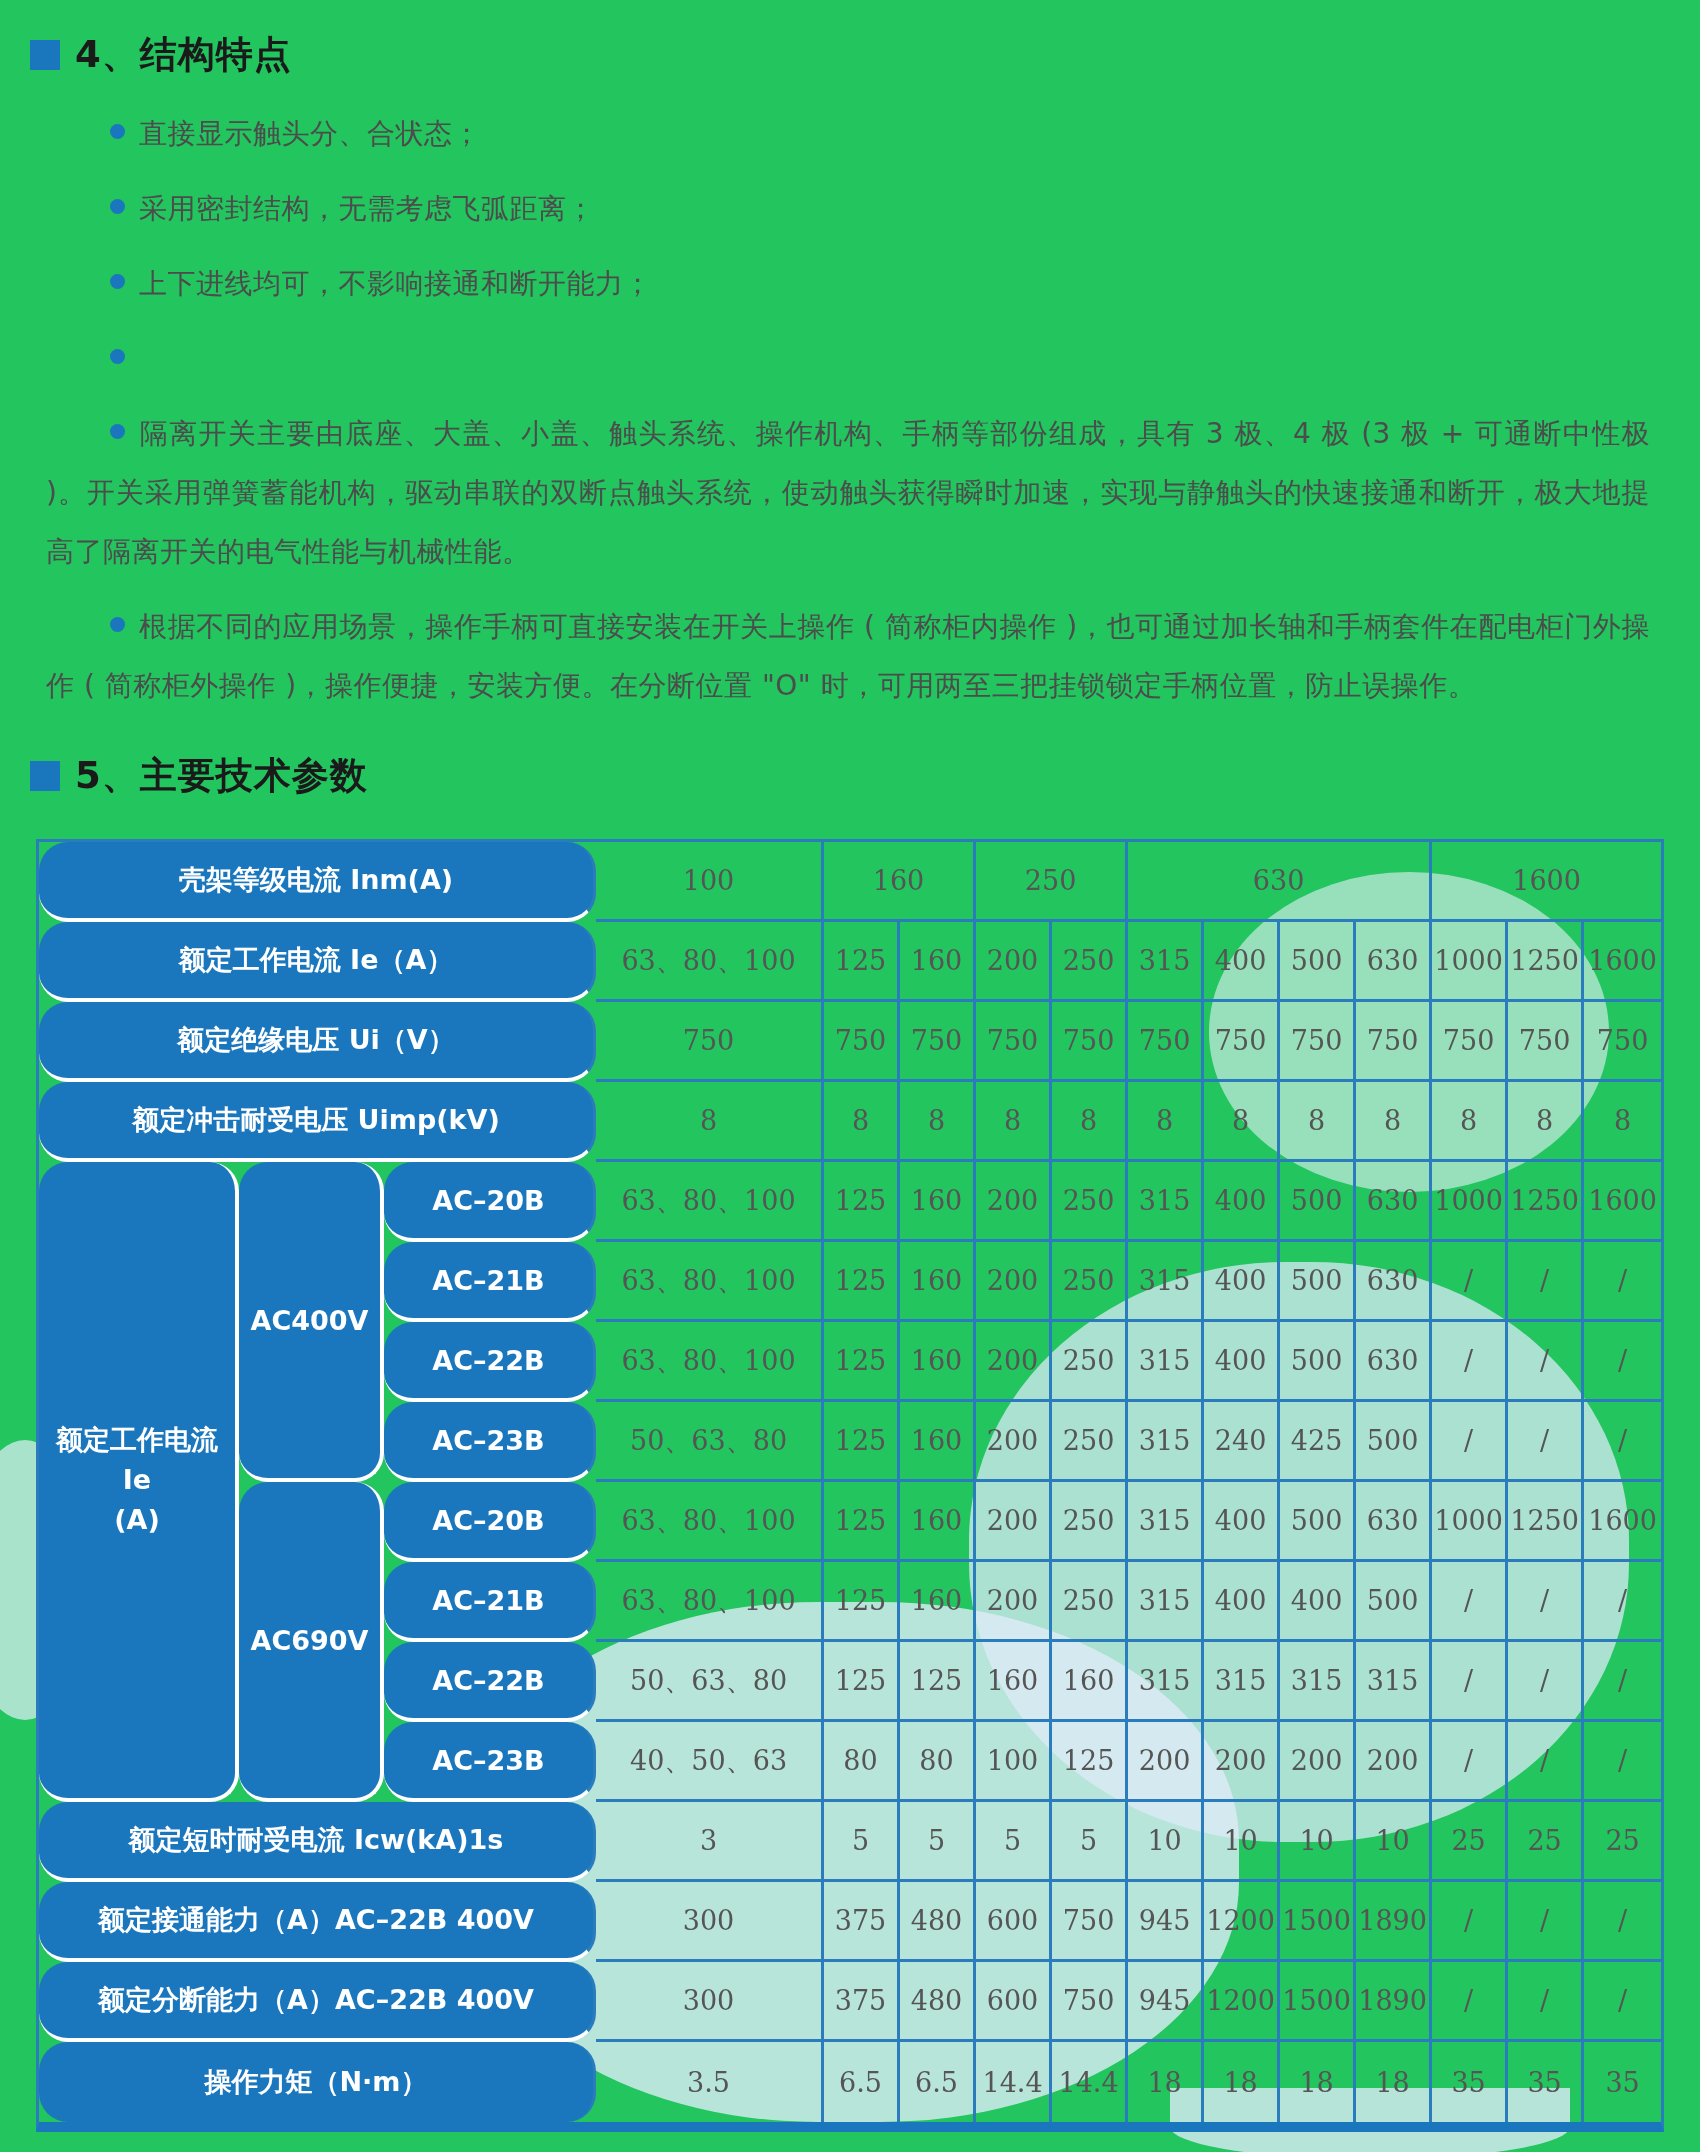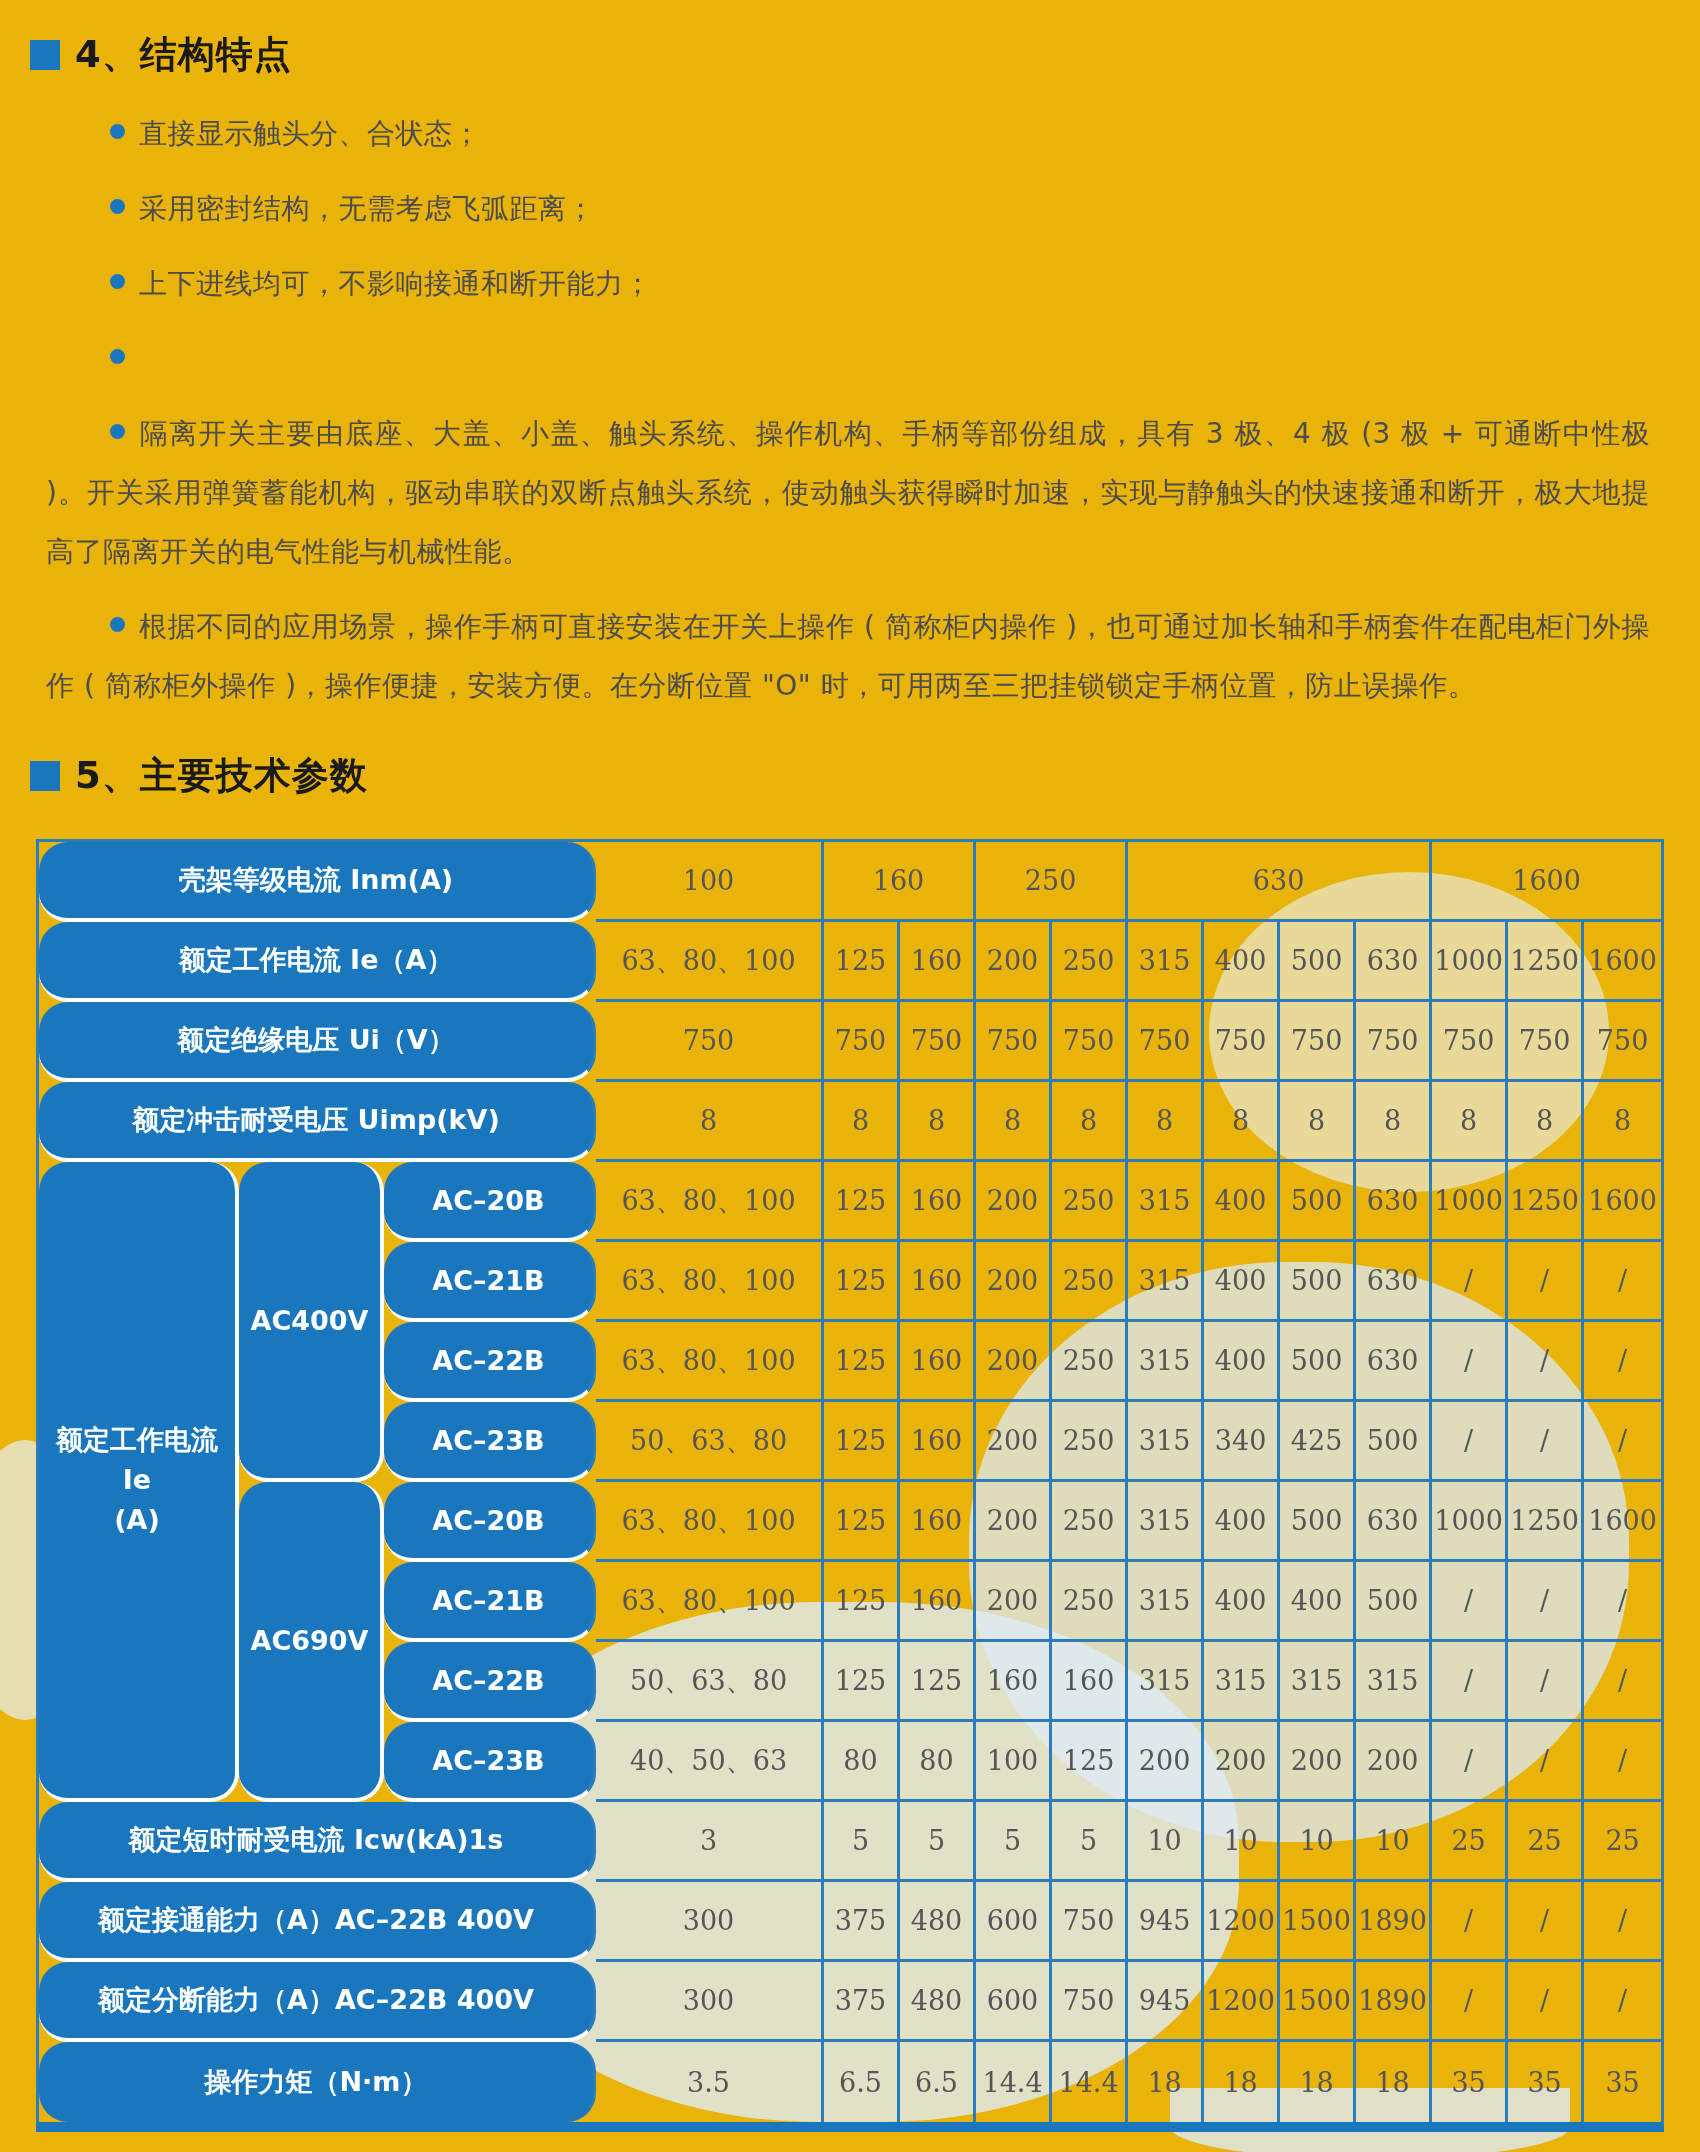--- a/index.html
+++ b/index.html
@@ -1,16 +1,16 @@
 <!DOCTYPE html>
 <html><head>
 <meta charset="utf-8">
 <style>
   html,body{margin:0;padding:0;background:#fff;}
-  .page{position:relative;width:1700px;height:2152px;background:#eab308;overflow:hidden;
+  .page{position:relative;width:1700px;height:2152px;background:#22c55e;overflow:hidden;
         font-family:"DejaVu Sans","Liberation Sans",sans-serif;}
   .wm{position:absolute;z-index:0;}
   .content{position:relative;z-index:1;padding:30px 34px 0 30px;}
   .sec-heading{display:flex;align-items:center;margin:0 0 24px 0;}
   .sec-heading .sq{width:30px;height:30px;background:#1b77bd;margin-right:15px;flex:0 0 auto;}
   .sec-heading .h-text{font-size:37px;font-weight:bold;color:#1a1a1a;letter-spacing:1px;}
   .bullets{margin:0;}
   p.bullet{margin:16px;font-size:28px;line-height:59px;color:#4c4c4c;text-align:justify;
            text-indent:64px;letter-spacing:0.5px;}
   .dot{display:inline-block;width:15px;height:15px;border-radius:50%;background:#1b77bd;
@@ -189,21 +189,21 @@
           <td class="d last">/</td>
         </tr>
         <tr>
           <td class="blue edge">AC–23B</td>
           <td class="d">50、63、80</td>
           <td class="d">125</td>
           <td class="d">160</td>
           <td class="d">200</td>
           <td class="d">250</td>
           <td class="d">315</td>
-          <td class="d">340</td>
+          <td class="d">240</td>
           <td class="d">425</td>
           <td class="d">500</td>
           <td class="d">/</td>
           <td class="d">/</td>
           <td class="d last">/</td>
         </tr>
         <tr>
           <td class="blue" rowspan="4">AC690V</td>
           <td class="blue edge">AC–20B</td>
           <td class="d">63、80、100</td>

